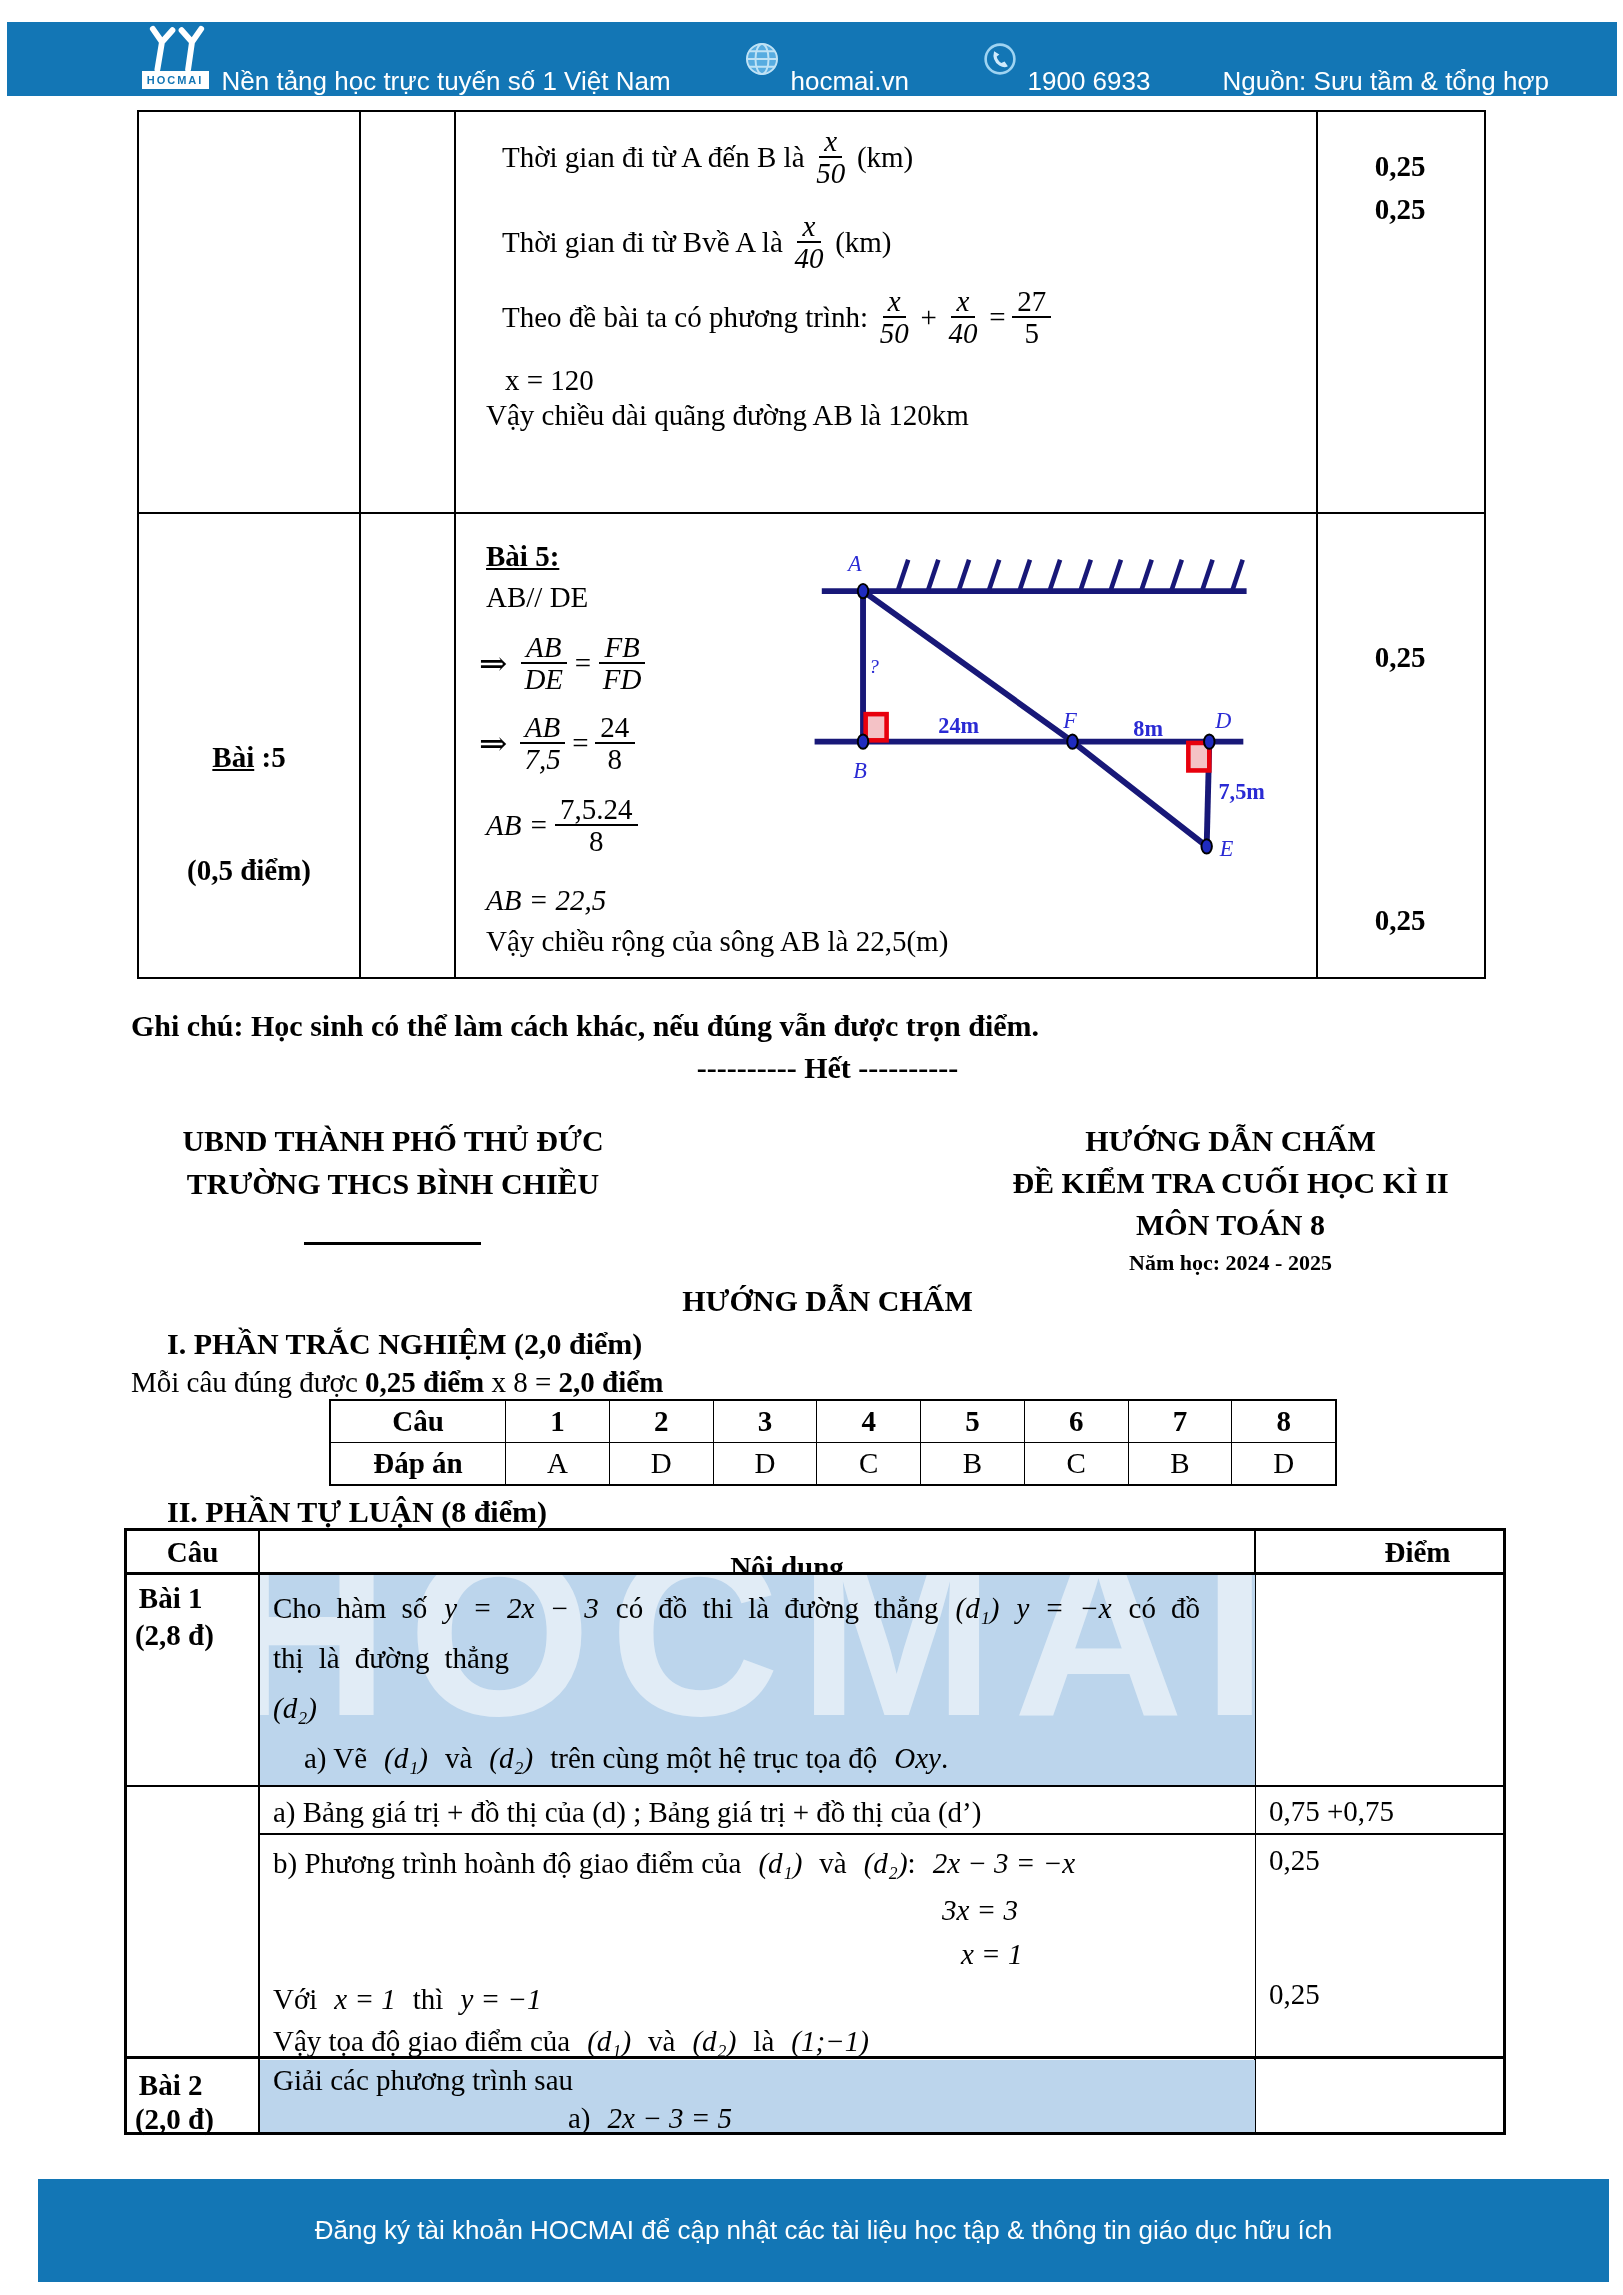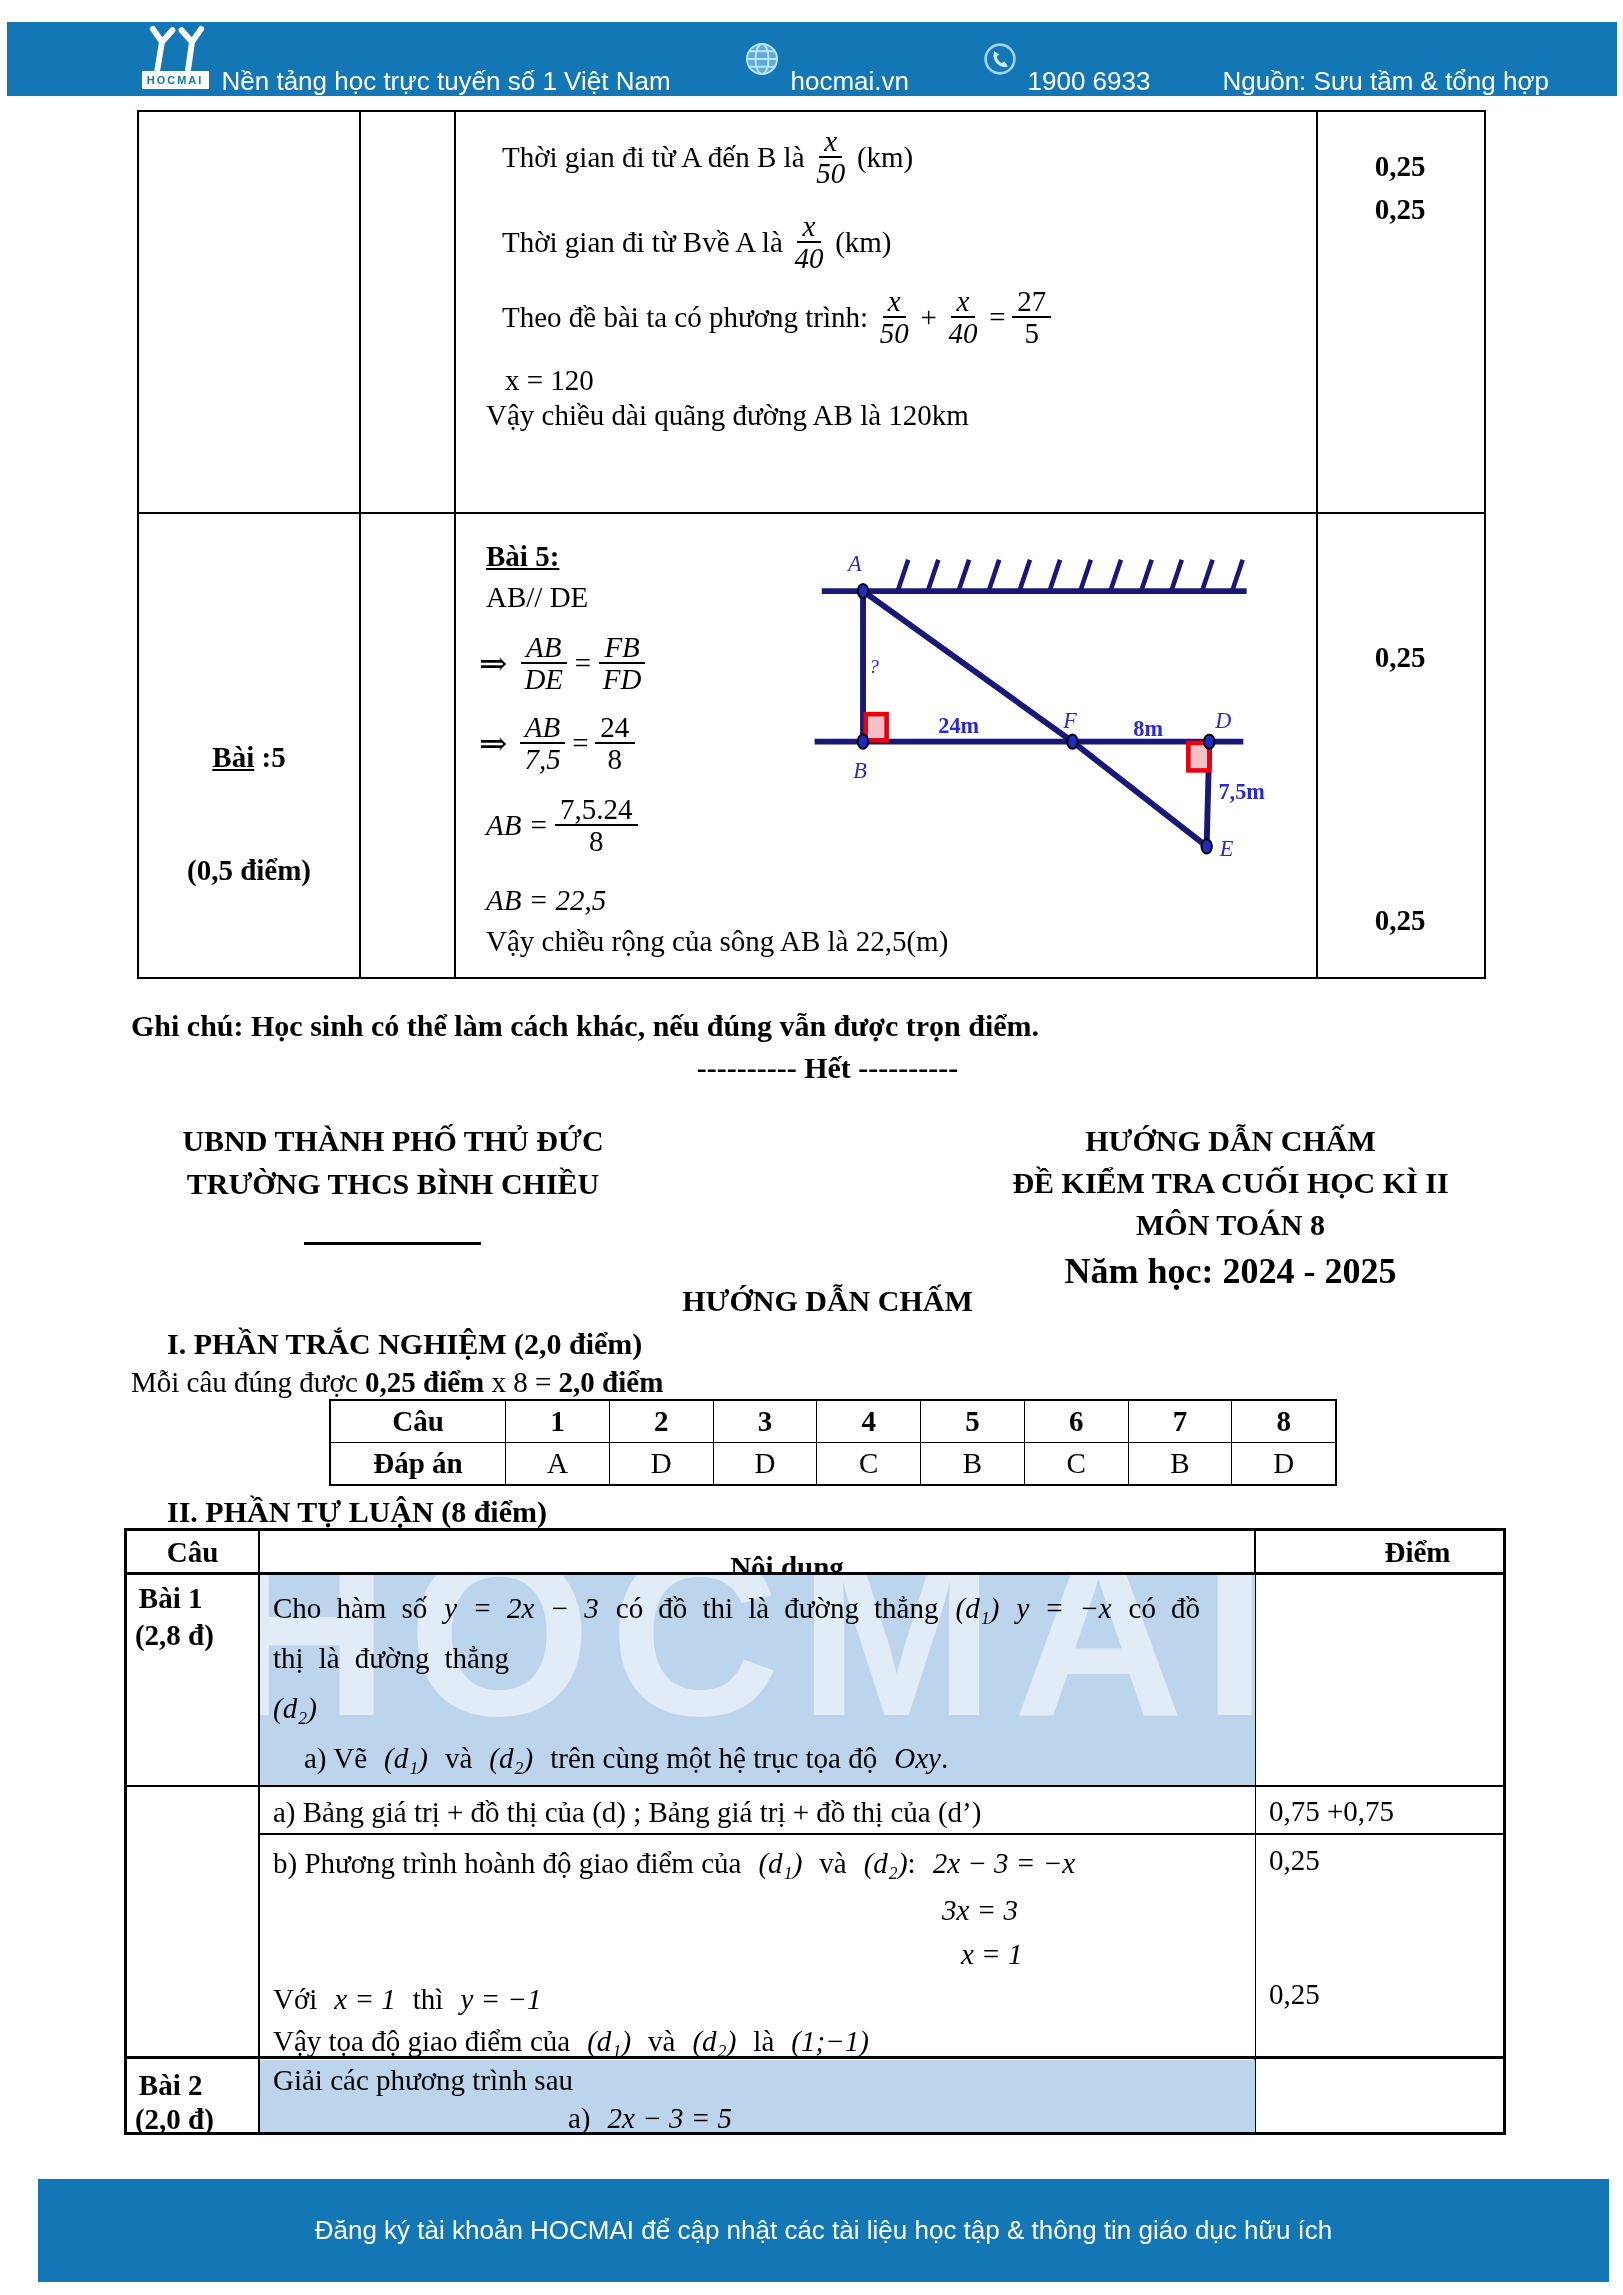--- a/index.html
+++ b/index.html
@@ -231,21 +231,21 @@
   <div class="abs ctr" style="left:164px;top:1124px;width:458px;">
     <div class="b" style="font-size:30px;">UBND THÀNH PHỐ THỦ ĐỨC</div>
     <div class="b" style="font-size:30px;margin-top:9.2px;">TRƯỜNG THCS BÌNH CHIỀU</div>
   </div>
   <div class="abs" style="left:304px;top:1242px;width:177px;height:3.3px;background:#000;"></div>
 
   <div class="abs ctr" style="left:949px;top:1124px;width:563px;">
     <div class="b" style="font-size:30px;">HƯỚNG DẪN CHẤM</div>
     <div class="b" style="font-size:30px;margin-top:7.9px;">ĐỀ KIỂM TRA CUỐI HỌC KÌ II</div>
     <div class="b" style="font-size:30px;margin-top:7.9px;">MÔN TOÁN 8</div>
-    <div class="b" style="font-size:36px;margin-top:7.9px;">Năm học: 2024 - 2025</div>
+    <div class="b" style="font-size:22px;margin-top:7.9px;">Năm học: 2024 - 2025</div>
   </div>
 
   <div class="abs b ctr" style="left:157px;top:1284px;width:1341px;font-size:30px;">HƯỚNG DẪN CHẤM</div>
   <div class="abs b" style="left:167px;top:1327px;font-size:30px;">I. PHẦN TRẮC NGHIỆM (2,0 điểm)</div>
   <div class="abs" style="left:131px;top:1366px;">
     <span>Mỗi câu đúng được </span><span class="b">0,25 điểm</span><span> x 8 = </span><span class="b">2,0 điểm</span>
   </div>
 
   <div class="mcq">
     <div class="b">Câu</div>

